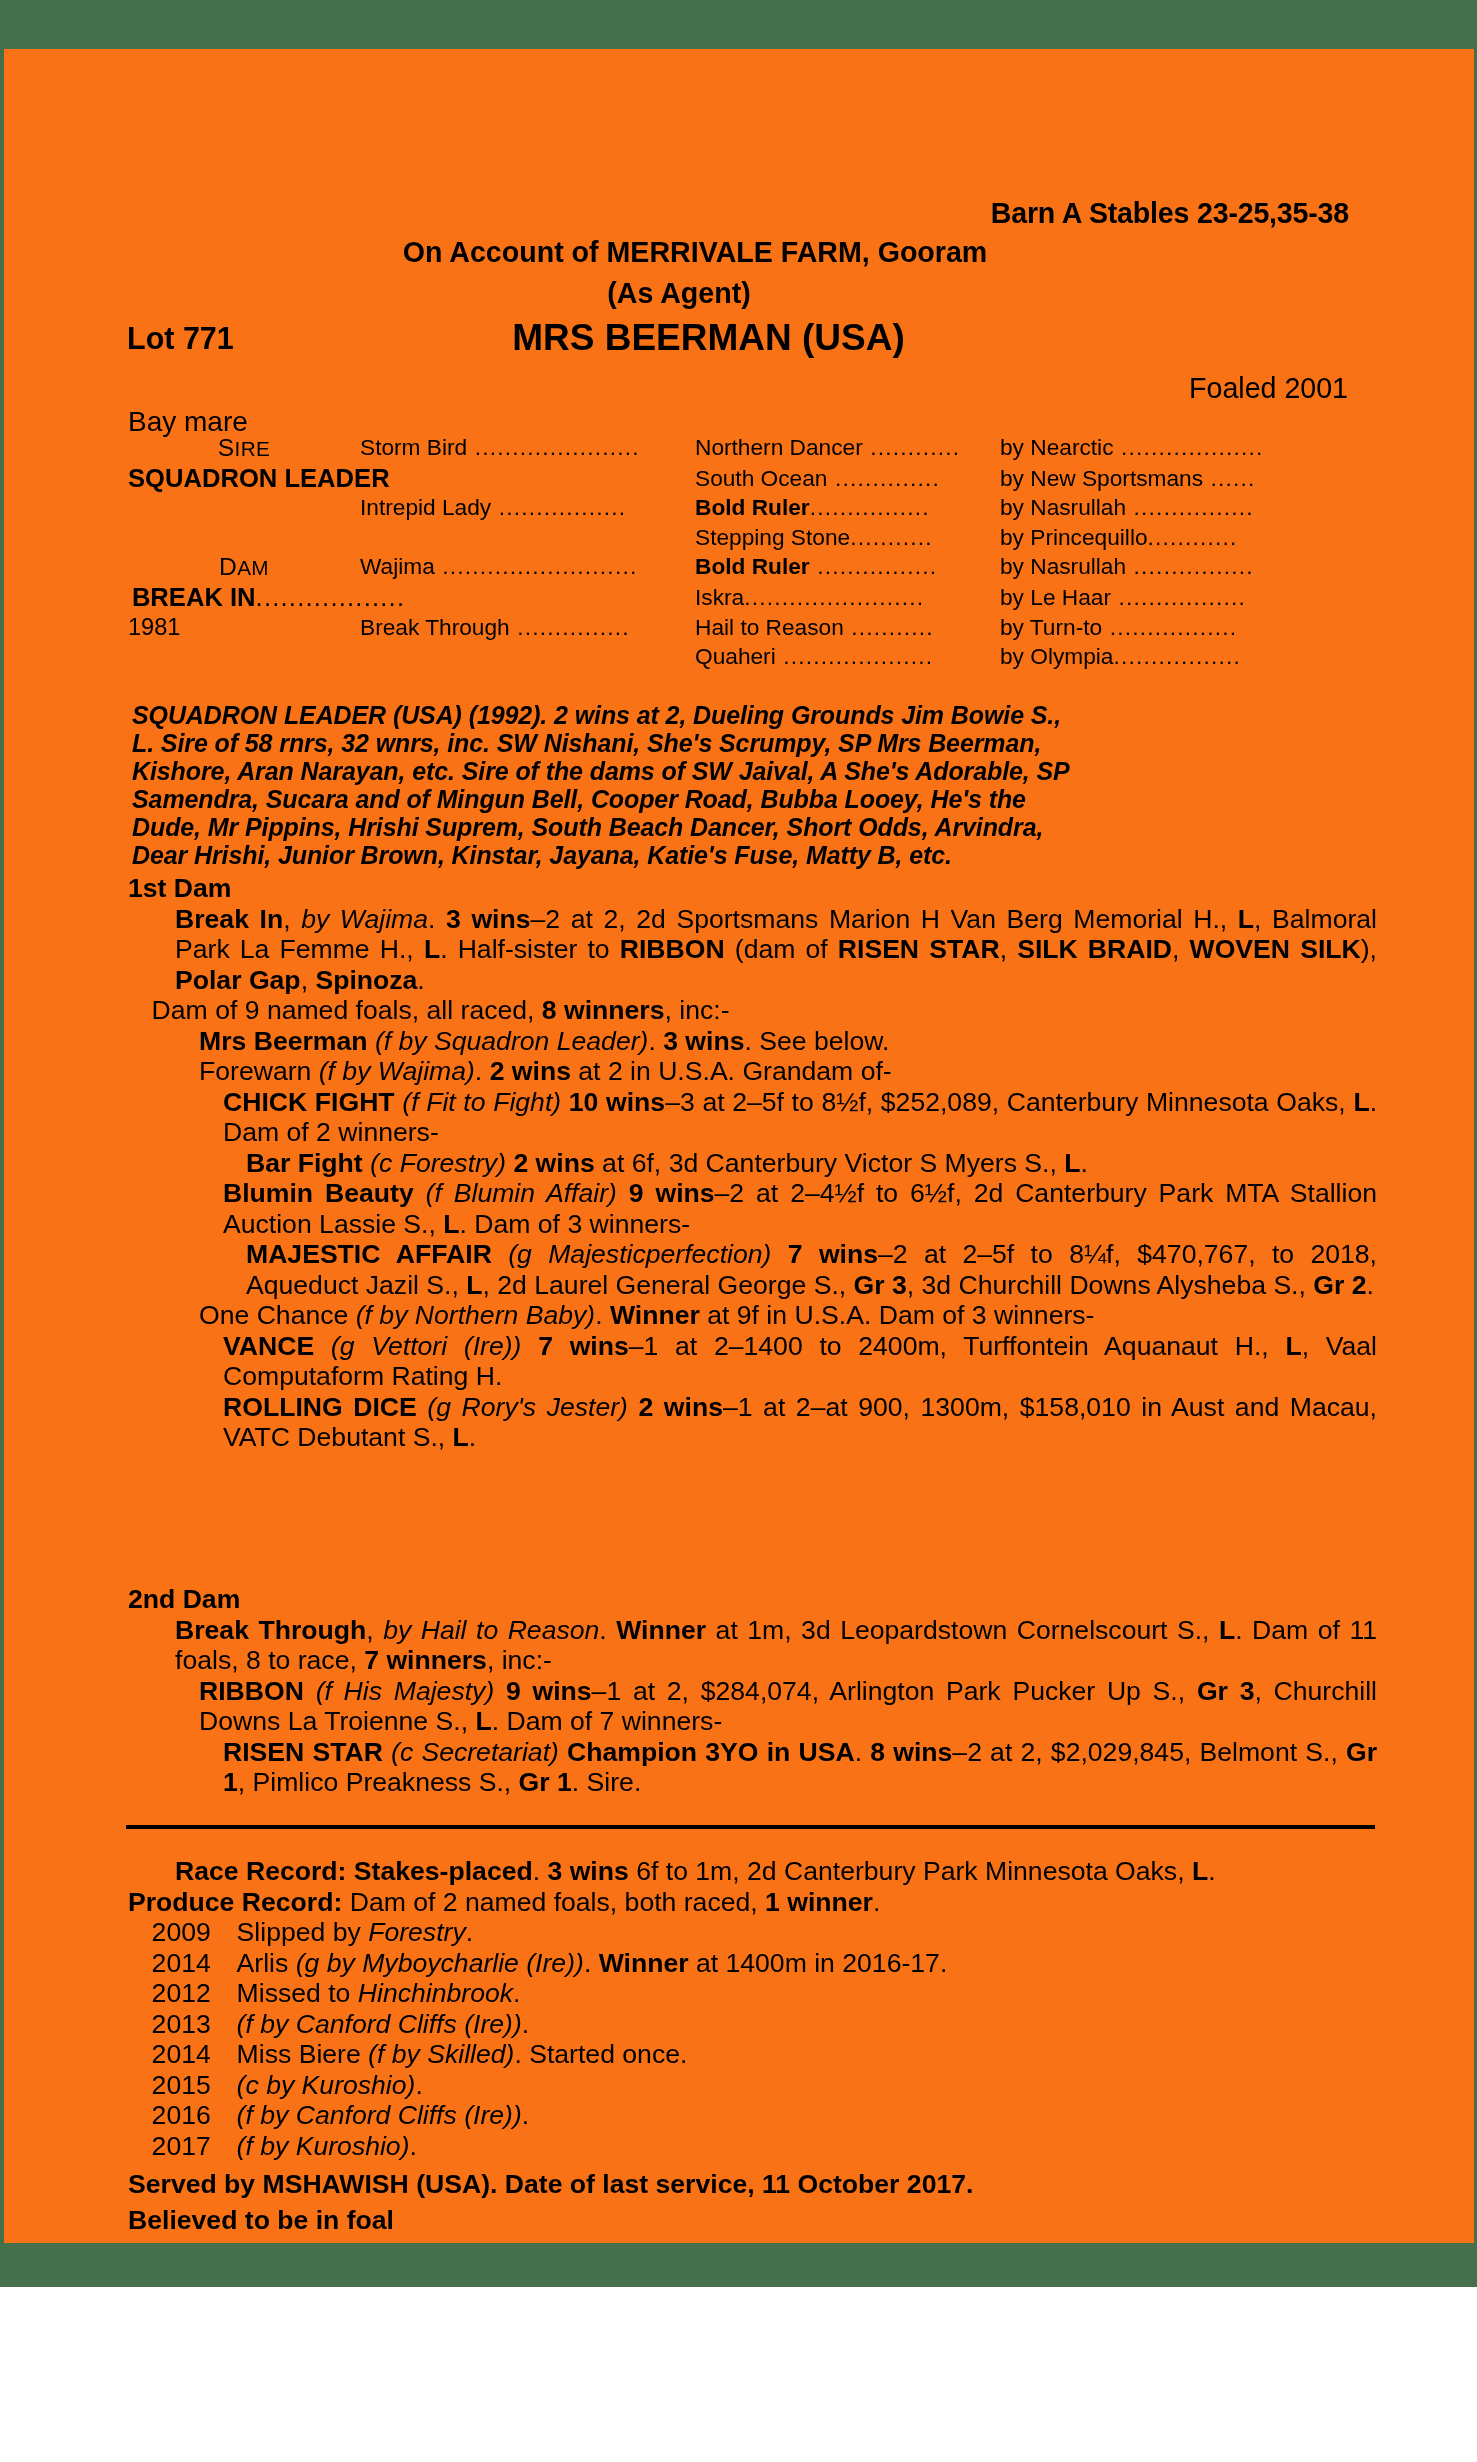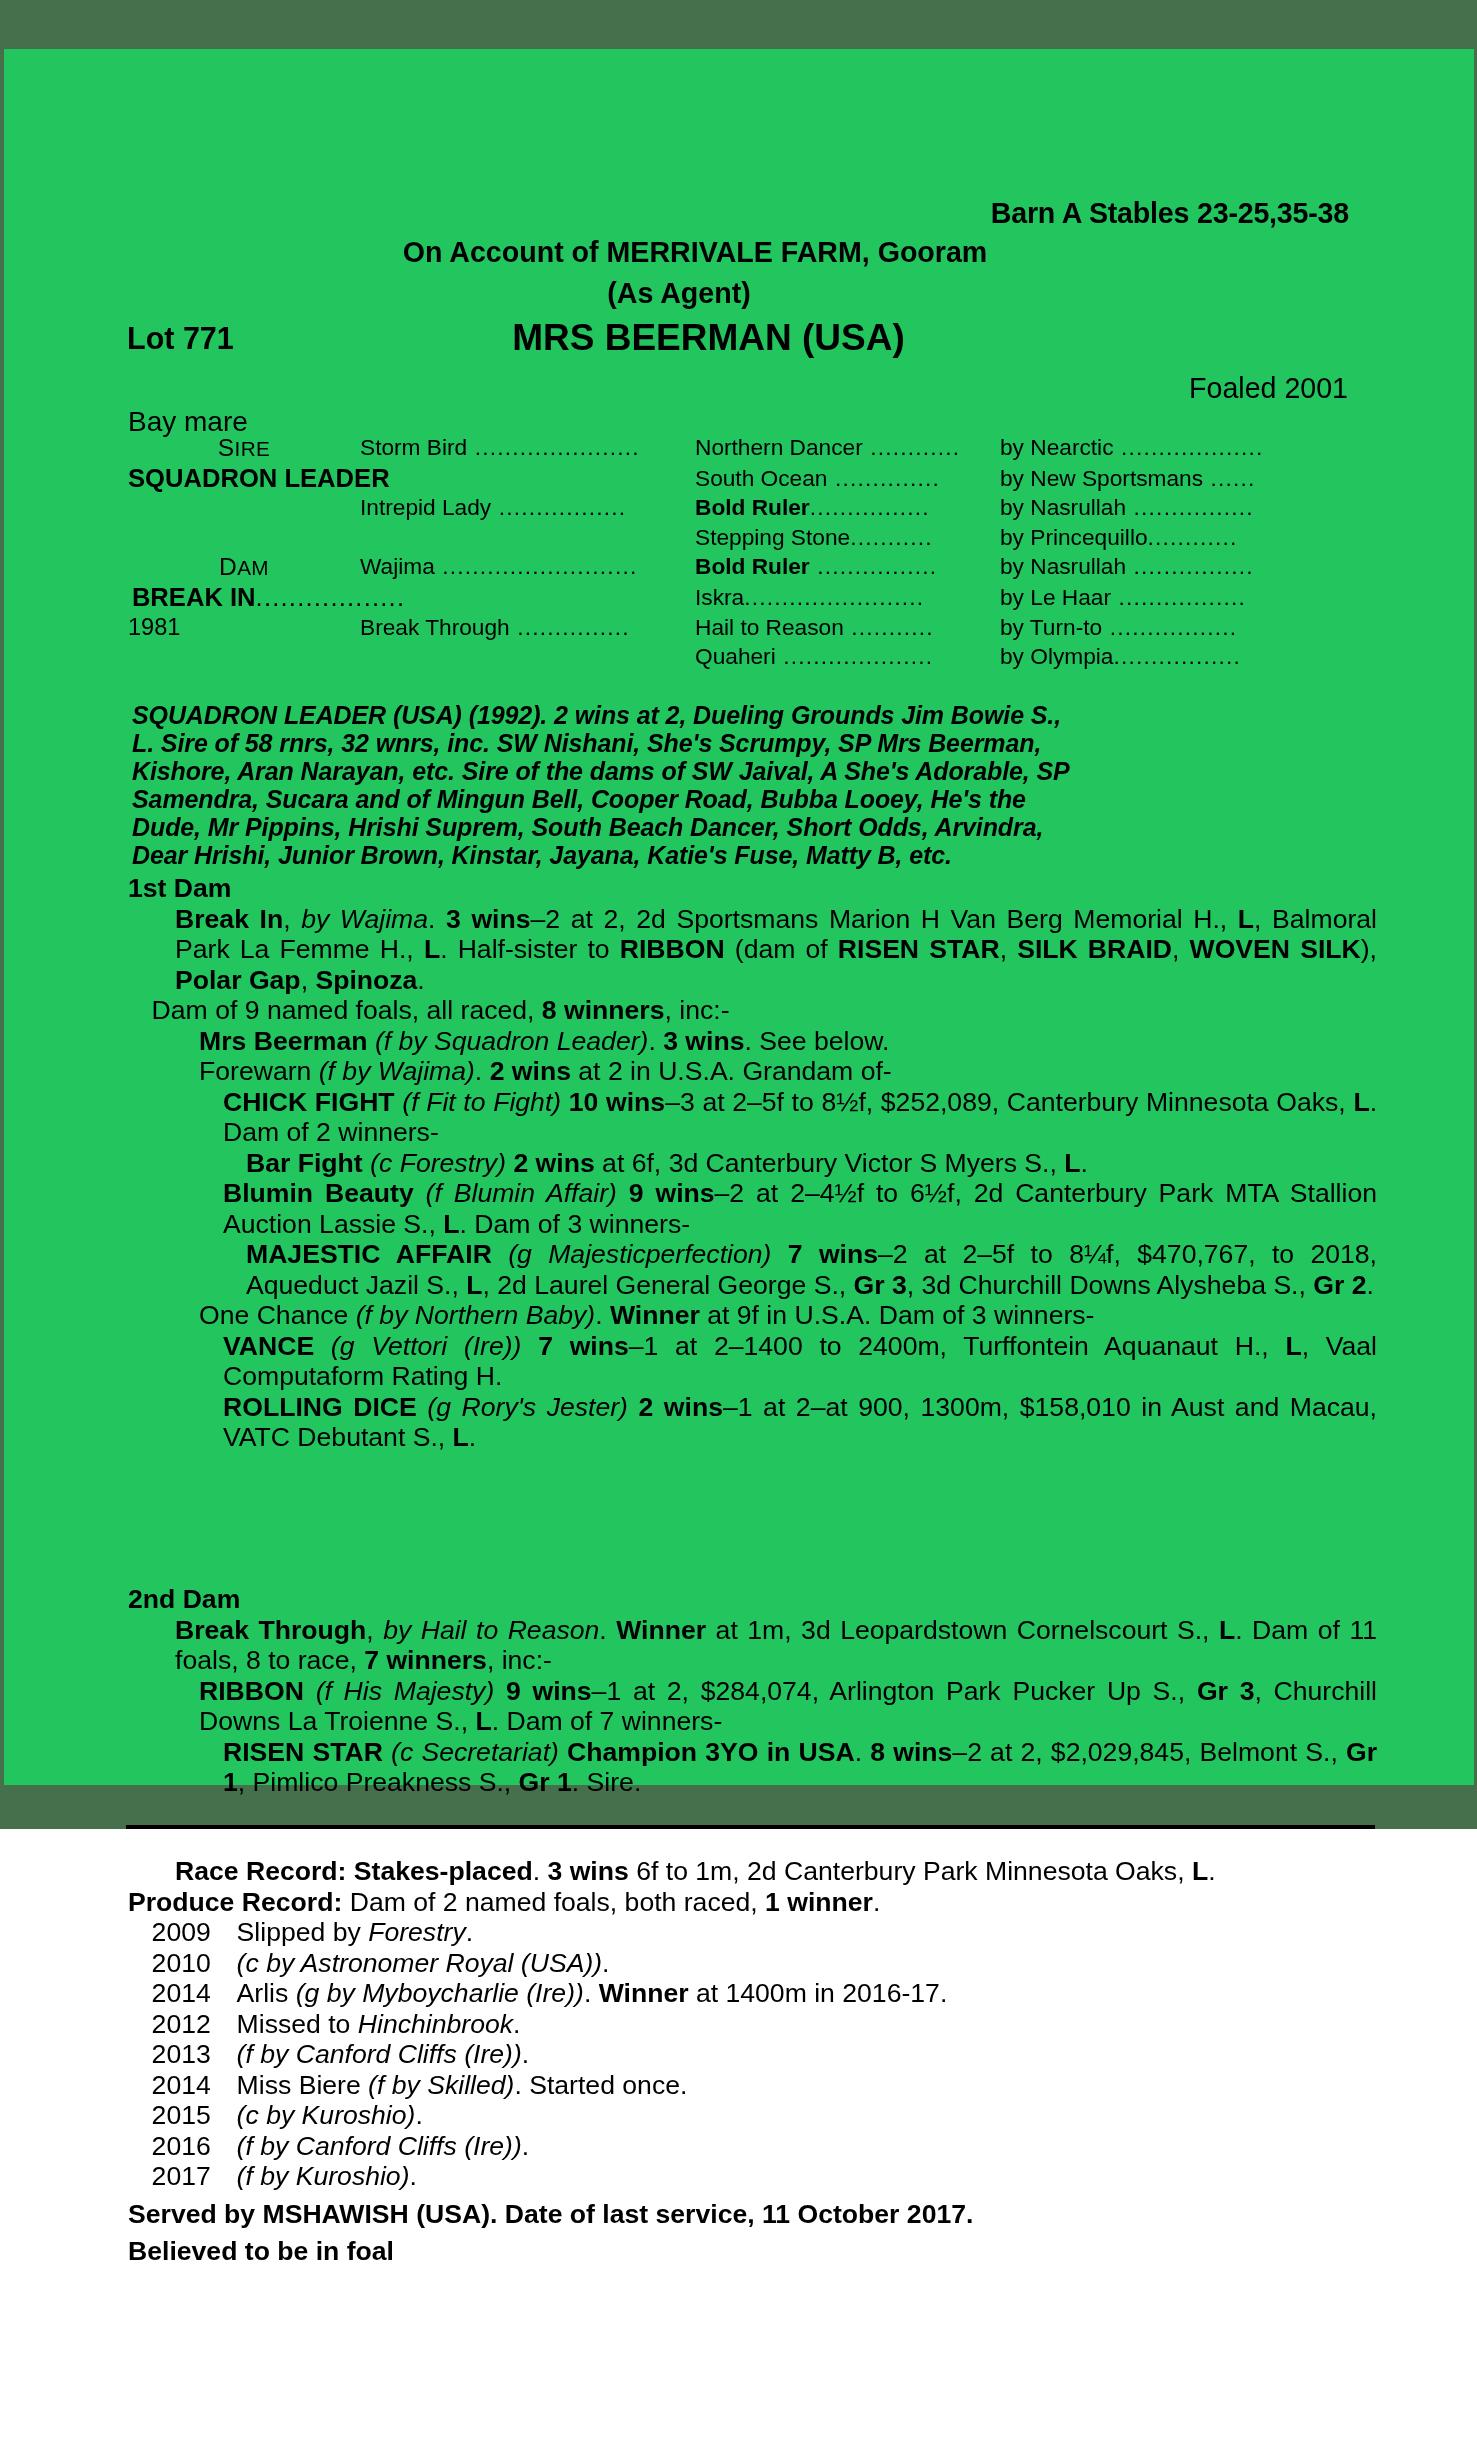--- a/index.html
+++ b/index.html
@@ -10,27 +10,27 @@
     width: 1478px;
     height: 2463px;
     background: #ffffff;
     font-family: "Liberation Sans", sans-serif;
     color: #000000;
     overflow: hidden;
   }
   .page {
     position: relative;
     width: 1478px;
-    height: 1829px;
+    height: 2287px;
     box-sizing: border-box;
     border-top: 49px solid #46704b;
     border-bottom: 44px solid #46704b;
     border-left: 4.9px solid #46704b;
     border-right: 4.9px solid #46704b;
-    background: #22c55e;
+    background: #f97316;
   }
   .inner {
     position: relative;
     width: 1468px;
     height: 2369px;
     padding: 0;
   }
 
   
   .hdr-barn {
@@ -324,24 +324,20 @@
     <p class="ln hang1"><b>Race Record:</b><span> </span><b>Stakes-placed</b><span>. </span><b>3 wins</b><span> 6f to 1m, 2d Canterbury Park Minnesota Oaks, </span><b>L</b><span>.</span></p>
 
     <p class="ln noj"><b>Produce Record:</b><span> Dam of 2 named foals, both raced, </span><b>1 winner</b><span>.</span></p>
 
     <div style="padding-left:23.6px;">
       <div class="prod-line">
             <span class="prod-year">2009</span>
             <span class="prod-txt"><span>Slipped by </span><em>Forestry</em><span>.</span><b></b><span></span></span>
           </div>
       <div class="prod-line">
-            <span class="prod-year">2010</span>
-            <span class="prod-txt"><span></span><em>(c by Astronomer Royal (USA))</em><span>.</span><b></b><span></span></span>
-          </div>
-      <div class="prod-line">
             <span class="prod-year">2014</span>
             <span class="prod-txt"><span>Arlis </span><em>(g by Myboycharlie (Ire))</em><span>. </span><b>Winner</b><span> at 1400m in 2016-17.</span></span>
           </div>
       <div class="prod-line">
             <span class="prod-year">2012</span>
             <span class="prod-txt"><span>Missed to </span><em>Hinchinbrook</em><span>.</span><b></b><span></span></span>
           </div>
       <div class="prod-line">
             <span class="prod-year">2013</span>
             <span class="prod-txt"><span></span><em>(f by Canford Cliffs (Ire))</em><span>.</span><b></b><span></span></span>

